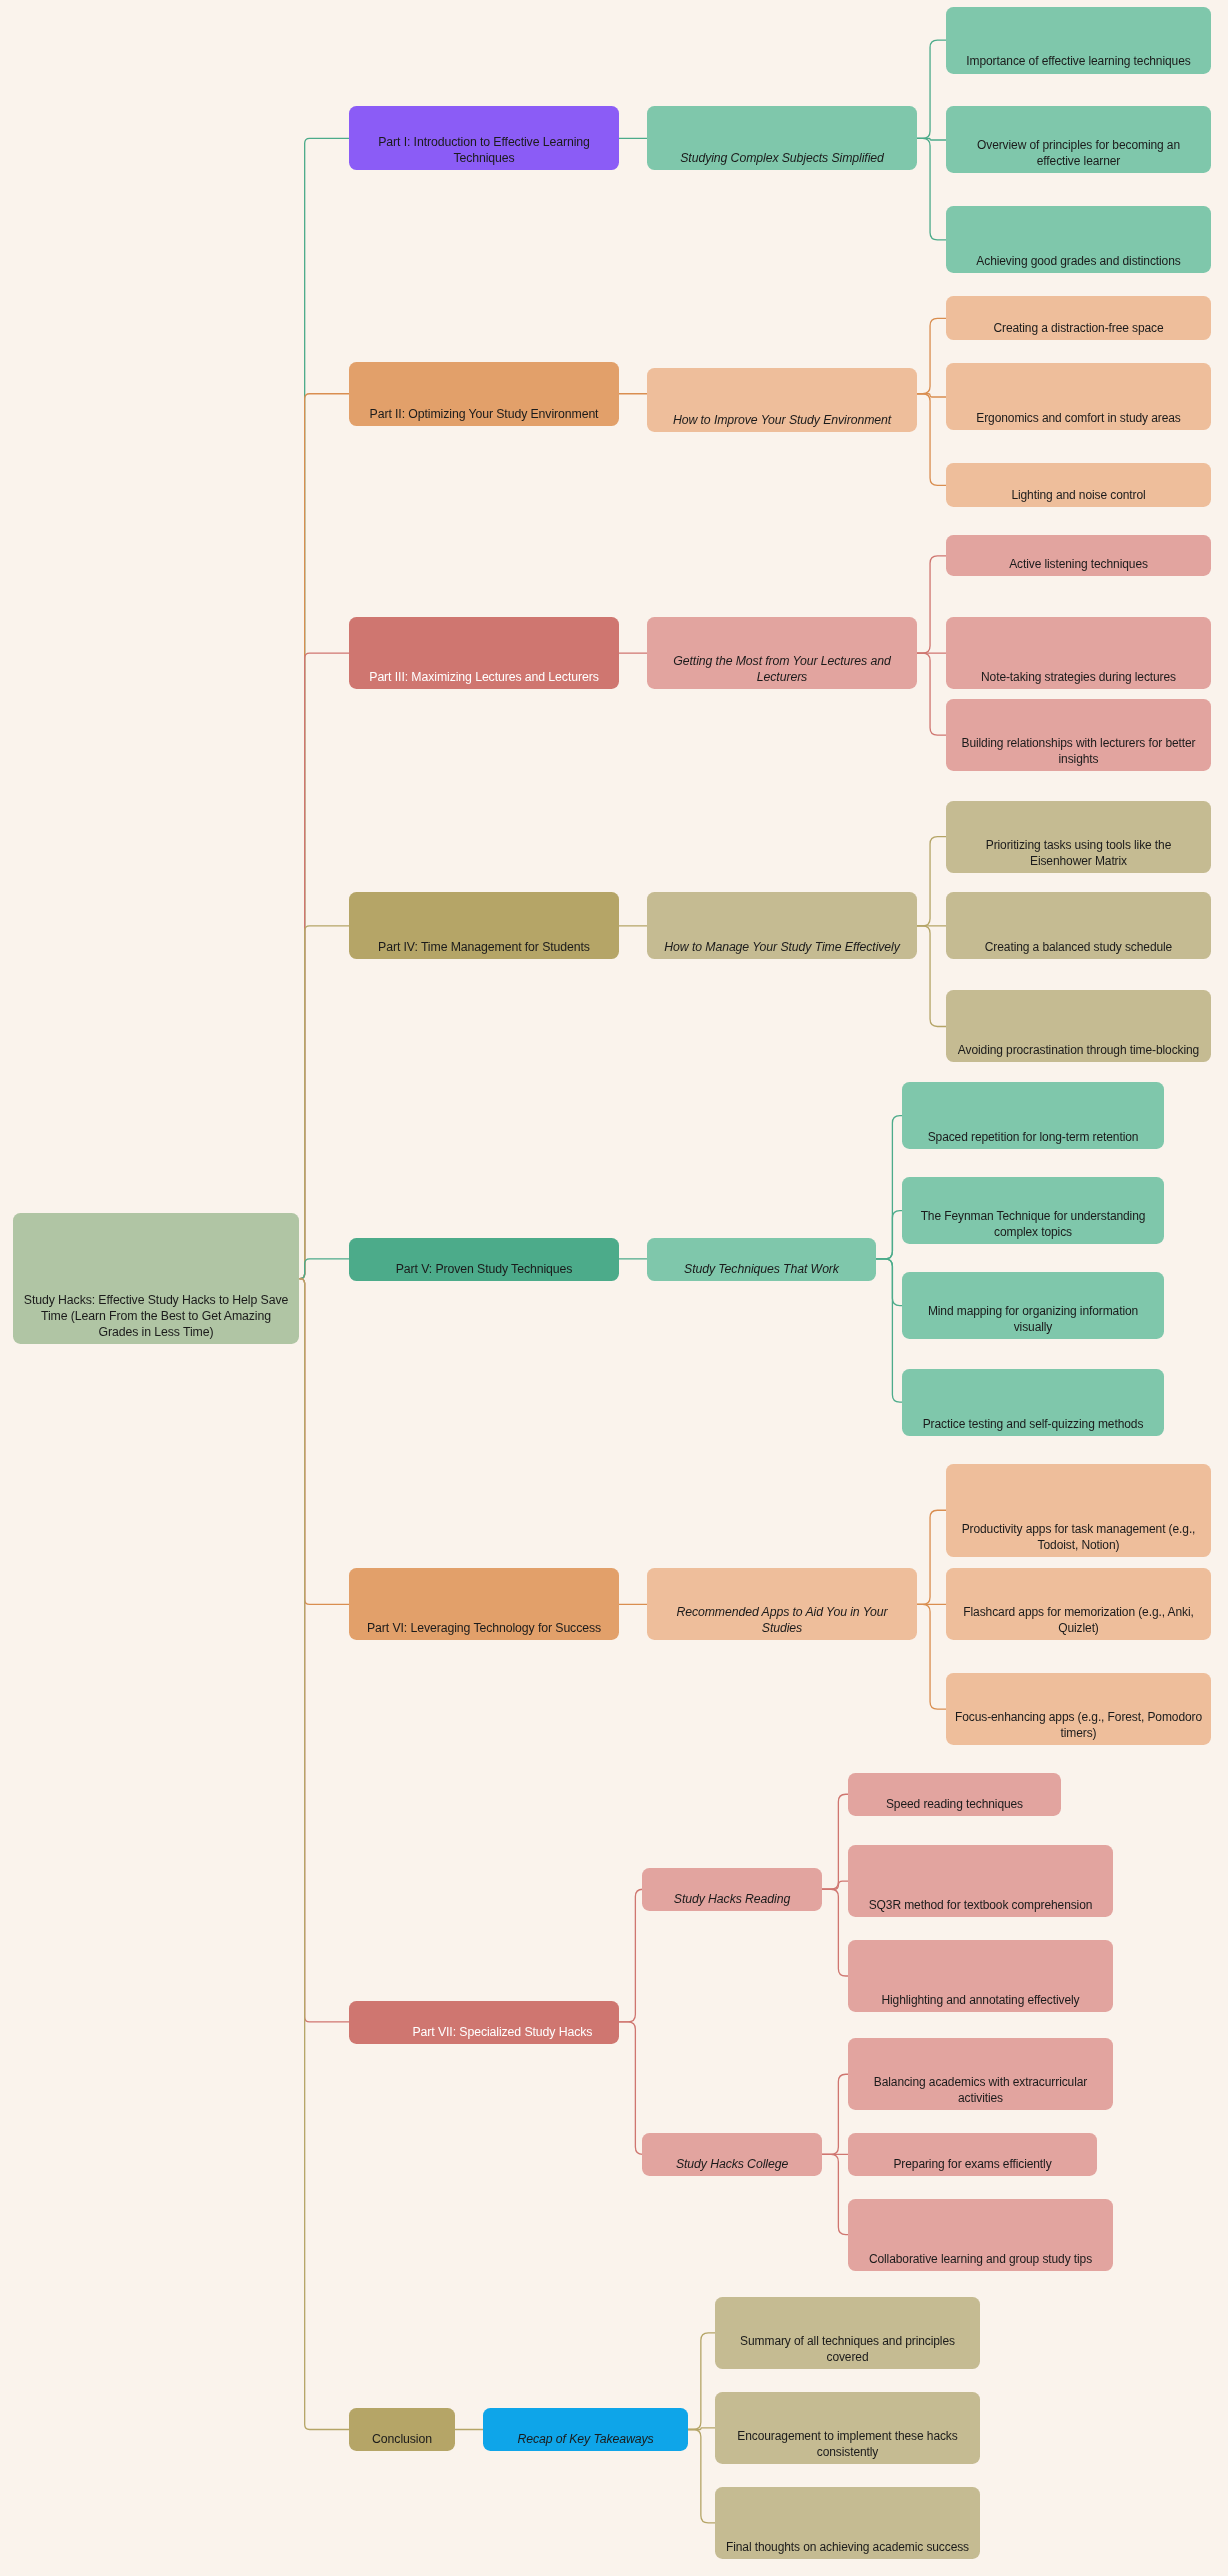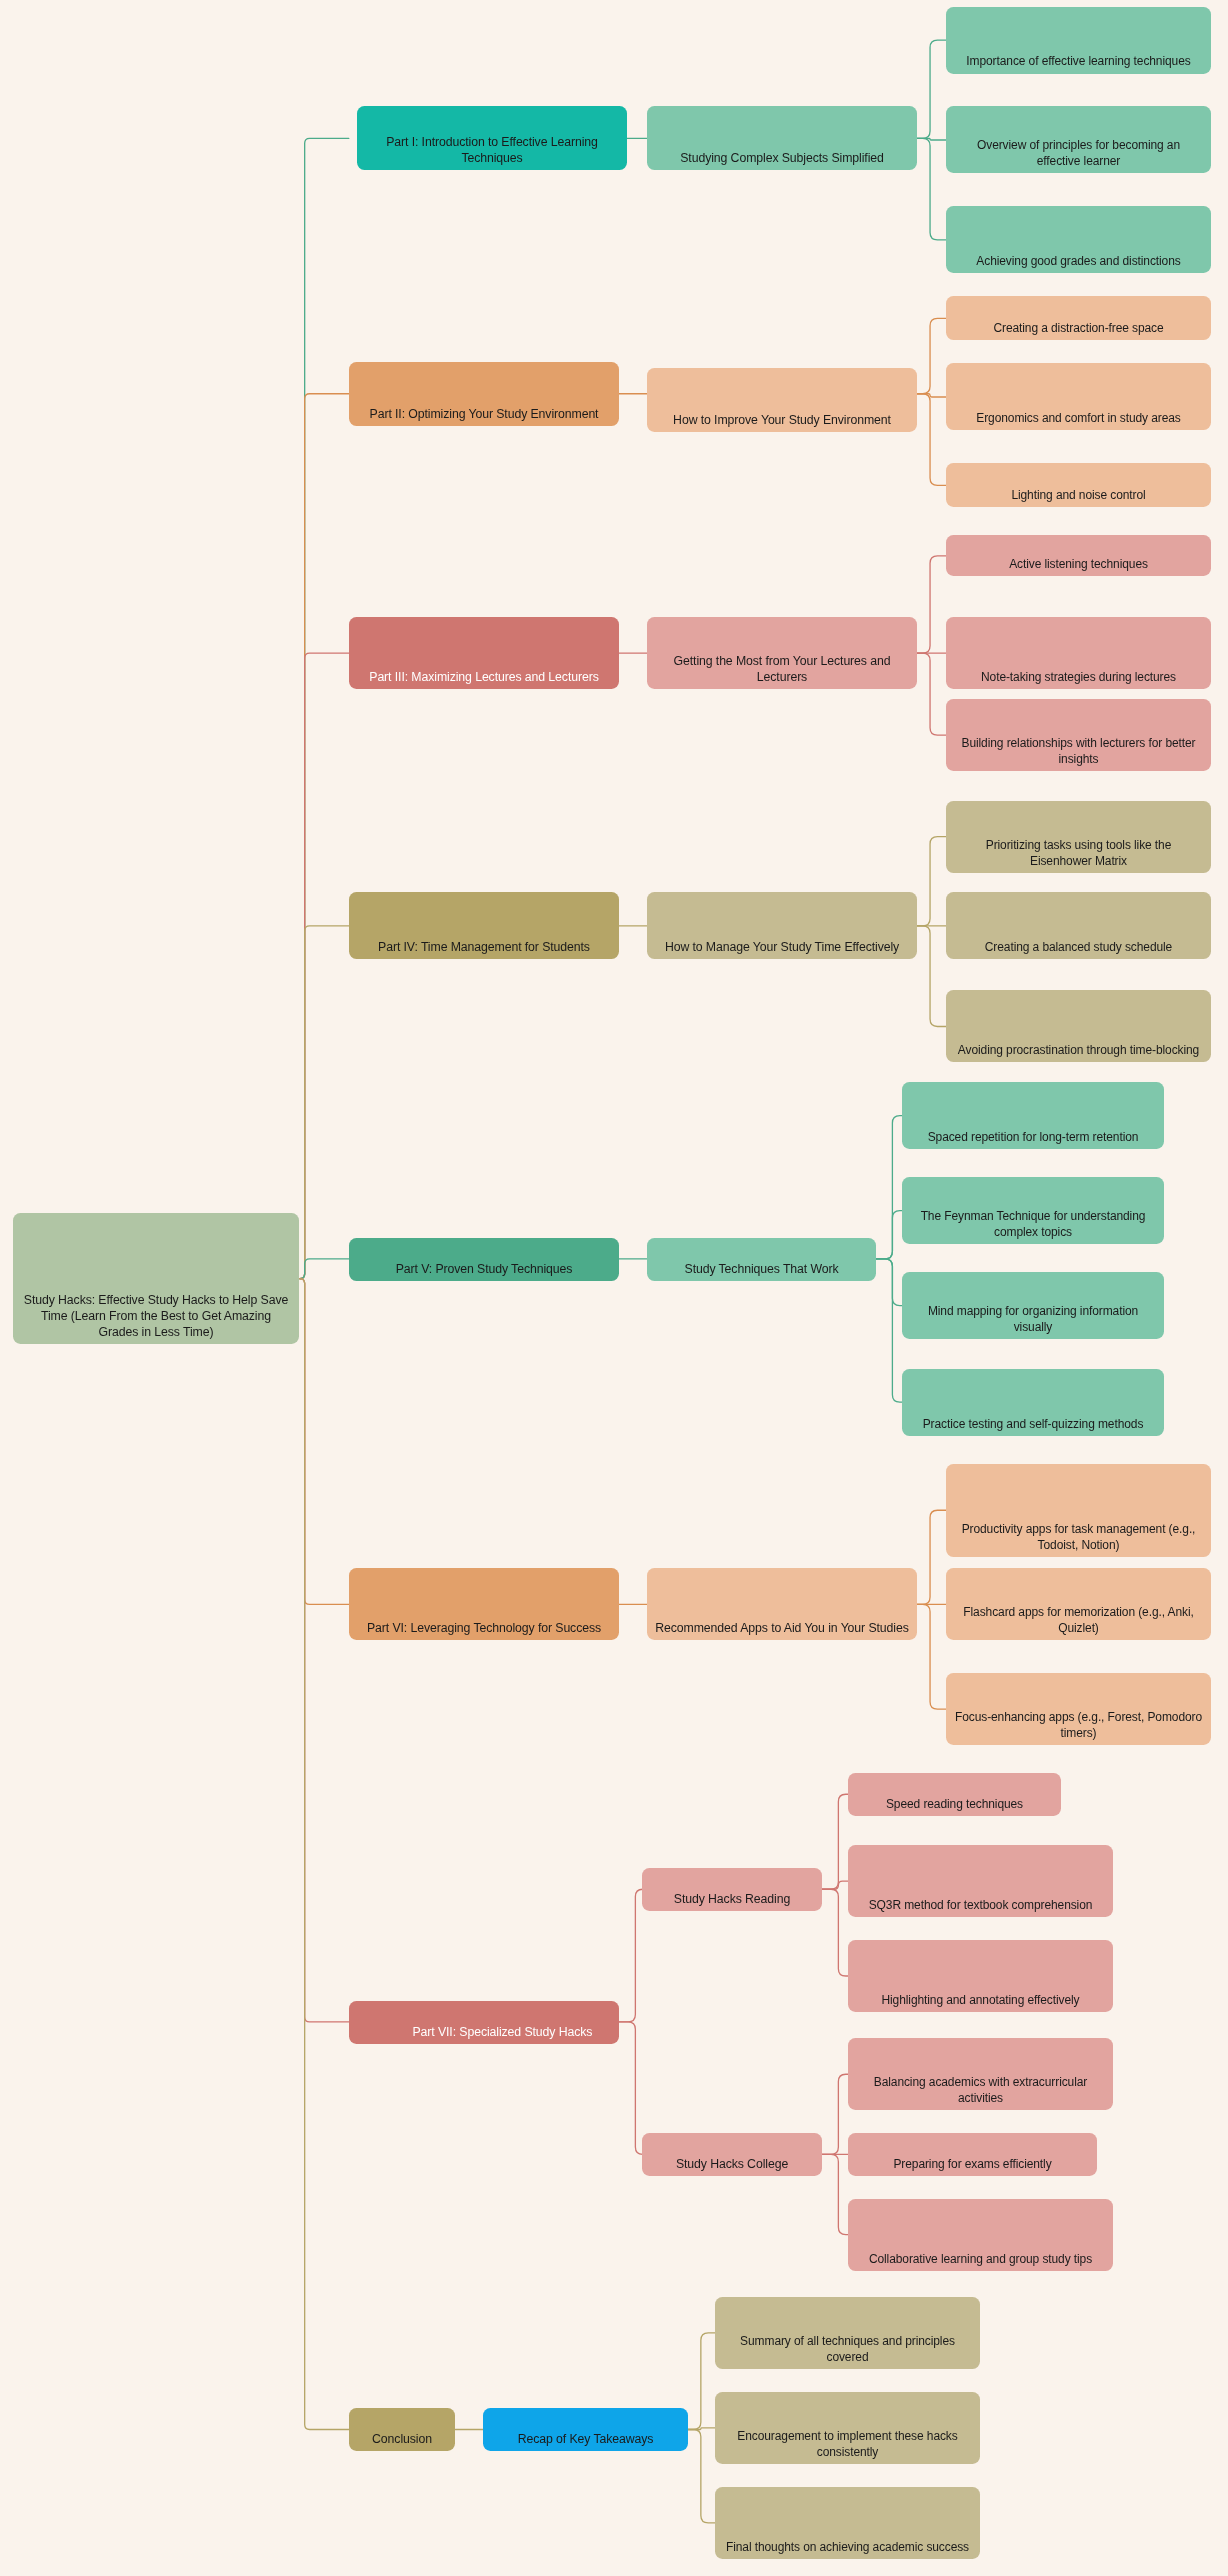--- a/index.html
+++ b/index.html
@@ -29,21 +29,21 @@
     padding: 3.3px 8.2px;
     line-height: 1.32;
     color: #1b1b1b;
     letter-spacing: -0.1px;
     word-wrap: break-word;
     z-index: 2;
   }
   .node.white-text { color: #ffffff; }
   .n-root  { font-size: 12.3px; }
   .n-l1    { font-size: 12.3px; }
-  .n-l2    { font-size: 12.3px; }
+  .n-l2    { font-size: 12.3px; font-style: italic; }
   .n-l3    { font-size: 12px; }
   .node span { display: block; width: 100%; }
 </style>
 </head>
 <body>
 
 <div id="mindmap">
   <svg id="links" viewBox="0 0 1501 3147" width="1229" height="2576">
       <path d="M 366 1562 L 366 1562 Q 372 1562 372 1556 L 372 175 Q 372 169 378 169 L 426 169" fill="none" stroke="#4cab8a" stroke-width="1.6" stroke-linecap="round"></path>
       <path d="M 756 169 L 790 169" fill="none" stroke="#4cab8a" stroke-width="1.6" stroke-linecap="round"></path>
@@ -88,21 +88,21 @@
       <path d="M 366 1562 L 366 1562 Q 372 1562 372 1568 L 372 2962 Q 372 2968 378 2968 L 426 2968" fill="none" stroke="#b5a567" stroke-width="1.6" stroke-linecap="round"></path>
       <path d="M 556 2968 L 590 2968" fill="none" stroke="#b5a567" stroke-width="1.6" stroke-linecap="round"></path>
       <path d="M 840 2968 L 847 2968 Q 856 2968 856 2959 L 856 2859 Q 856 2850 865 2850 L 874 2850" fill="none" stroke="#b5a567" stroke-width="1.6" stroke-linecap="round"></path>
       <path d="M 840 2968 L 855 2968 Q 856 2968 856 2967 L 856 2967 Q 856 2966 857 2966 L 874 2966" fill="none" stroke="#b5a567" stroke-width="1.6" stroke-linecap="round"></path>
       <path d="M 840 2968 L 847 2968 Q 856 2968 856 2977 L 856 3073 Q 856 3082 865 3082 L 874 3082" fill="none" stroke="#b5a567" stroke-width="1.6" stroke-linecap="round"></path>
     </svg>
   <div id="nodes">
       <div class="node n-root" style="left: 13px; top: 1213px; width: 286px; height: 131px; background: rgb(176, 197, 164);">
         <span>Study Hacks: Effective Study Hacks to Help Save Time (Learn From the Best to Get Amazing Grades in Less Time)</span>
       </div>
-      <div class="node n-l1" style="left: 357px; top: 106px; width: 270px; height: 64px; background: #14b8a6;">
+      <div class="node n-l1" style="left: 349px; top: 106px; width: 270px; height: 64px; background: #8b5cf6;">
         <span>Part I: Introduction to Effective Learning Techniques</span>
       </div>
       <div class="node n-l2" style="left: 647px; top: 106px; width: 270px; height: 64px; background: rgb(127, 199, 171);">
         <span>Studying Complex Subjects Simplified</span>
       </div>
       <div class="node n-l3" style="left: 946px; top: 6.5px; width: 265px; height: 67px; background: rgb(127, 199, 171);">
         <span>Importance of effective learning techniques</span>
       </div>
       <div class="node n-l3" style="left: 946px; top: 106px; width: 265px; height: 67px; background: rgb(127, 199, 171);">
         <span>Overview of principles for becoming an effective learner</span>

